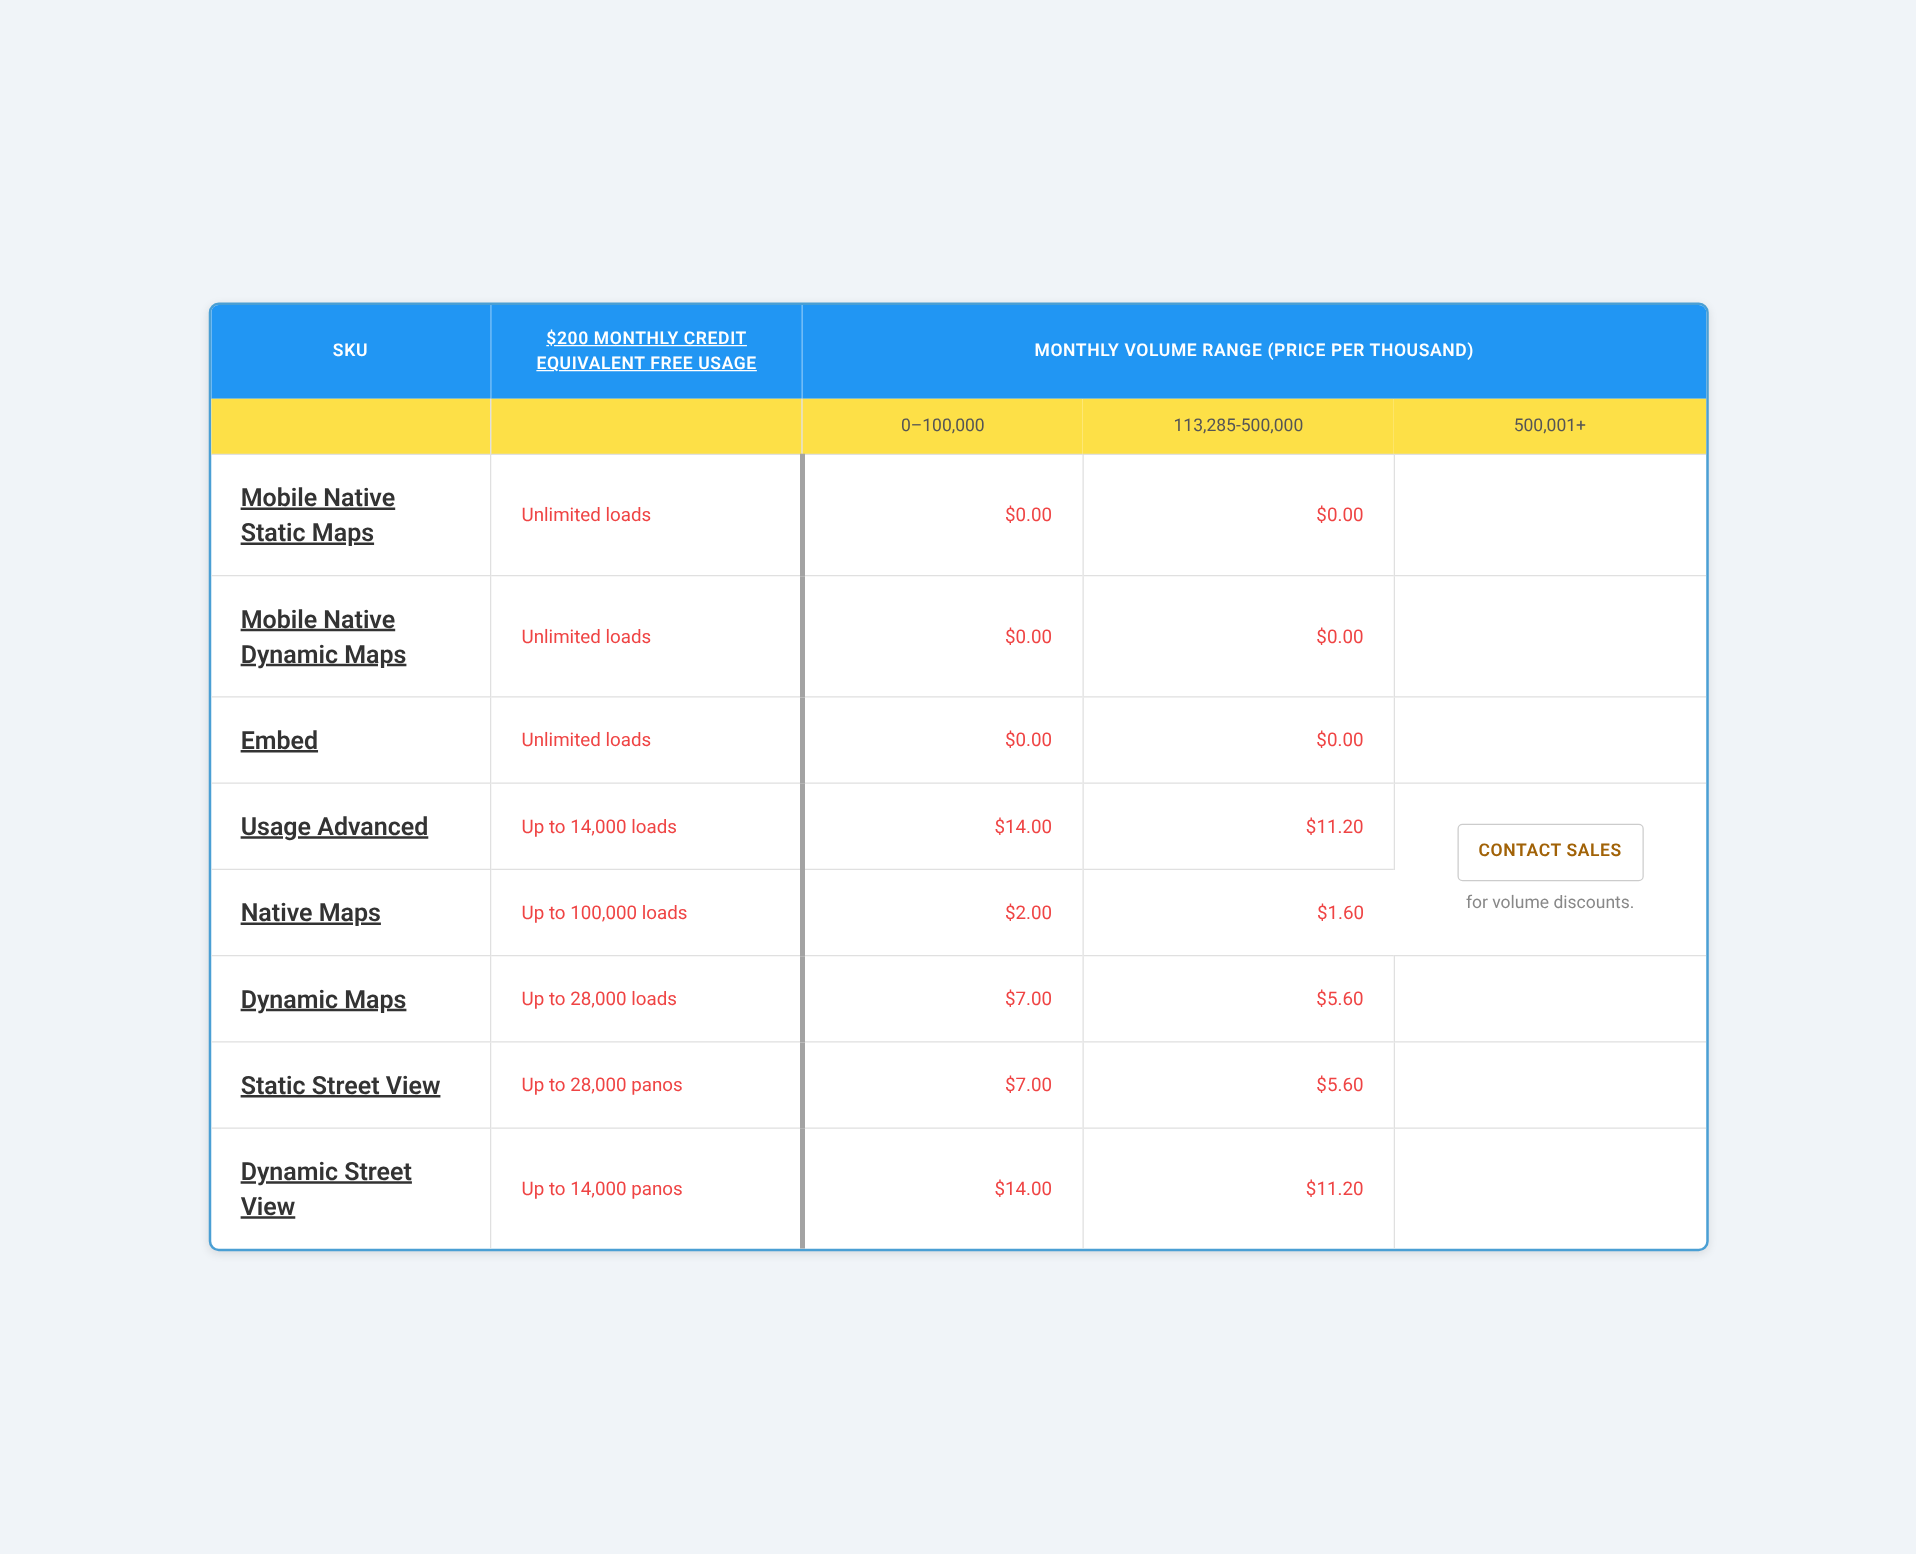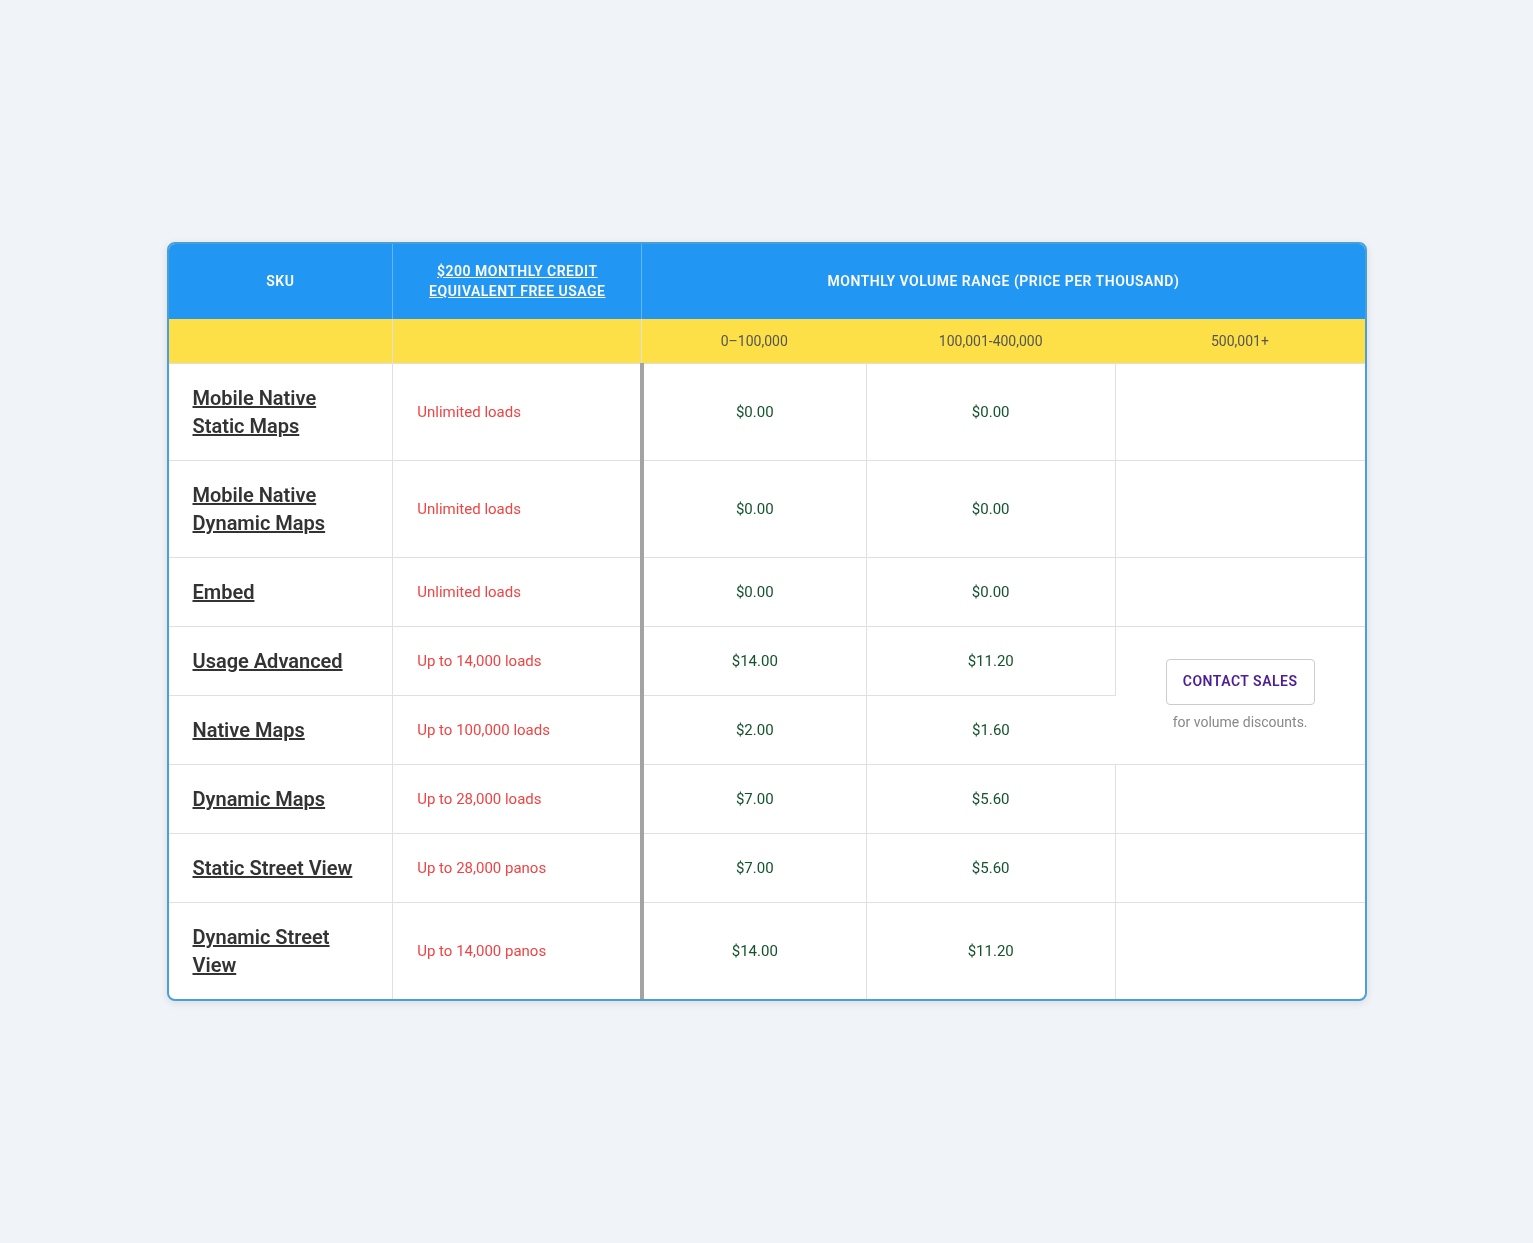--- a/index.html
+++ b/index.html
@@ -100,21 +100,22 @@
     }
 
     tbody td.credit-cell {
       text-align: left;
       border-right: 4px solid #a3a3a3;
       color: #ef4444;
     }
 
     tbody td.price-cell {
       border-right: 1px solid #e0e0e0;
-      color: #14532d;
+      color: #ef4444;
+      text-align: right;
     }
 
     tbody td.price-cell:last-child {
       border-right: none;
     }
 
     tbody td.last-col {
       border-right: none;
     }
 
@@ -131,21 +132,21 @@
       vertical-align: middle;
       text-align: center;
       padding: 10px 16px;
     }
 
     .contact-sales-box {
       border: 1px solid #ccc;
       border-radius: 4px;
       padding: 12px 16px;
       display: inline-block;
-      color: #4c1d95;
+      color: #a16207;
       font-size: 14px;
       font-weight: 600;
       text-transform: uppercase;
       letter-spacing: 0.5px;
       text-align: center;
       line-height: 1.4;
       cursor: pointer;
       margin-bottom: 8px;
     }
 
@@ -191,21 +192,21 @@
         <th class="sku-col">SKU</th>
         <th class="credit-col">$200 Monthly Credit Equivalent Free Usage</th>
         <th colspan="3" class="volume-range-header">Monthly Volume Range (Price Per Thousand)</th>
       </tr>
     </thead>
     <tbody>
       <tr class="subheader-row">
         <td class="empty-cell"></td>
         <td class="empty-cell"></td>
         <td>0–100,000</td>
-        <td>100,001-400,000</td>
+        <td>113,285-500,000</td>
         <td>500,001+</td>
       </tr>
 
       <tr>
         <td class="sku-cell">
           <span class="sku-link">Mobile Native Static Maps</span>
         </td>
         <td class="credit-cell">Unlimited loads</td>
         <td class="price-cell">$0.00</td>
         <td class="price-cell">$0.00</td>

